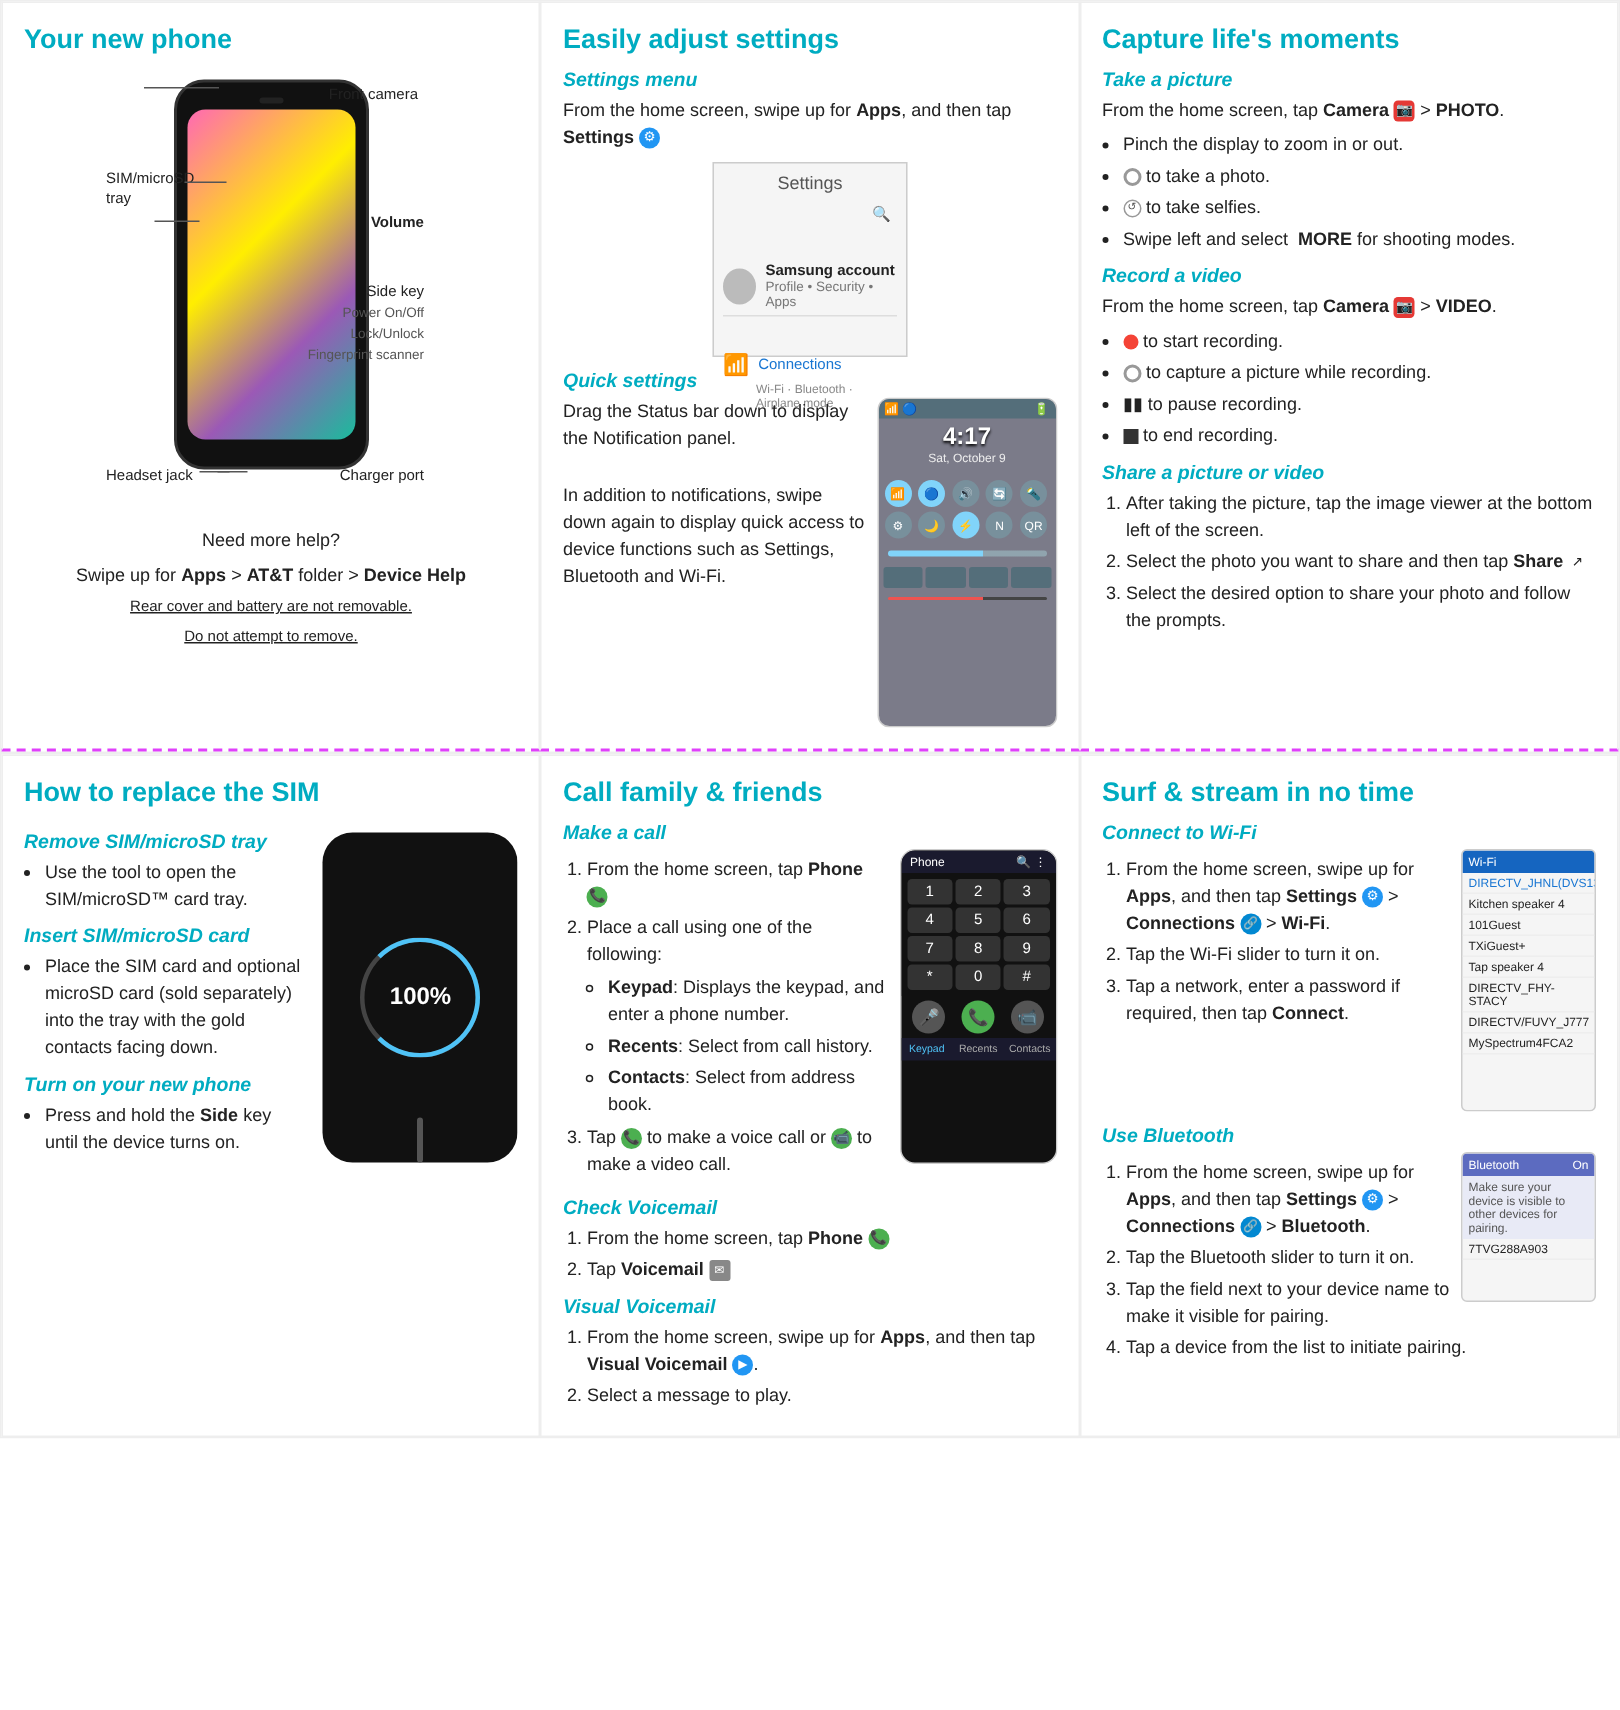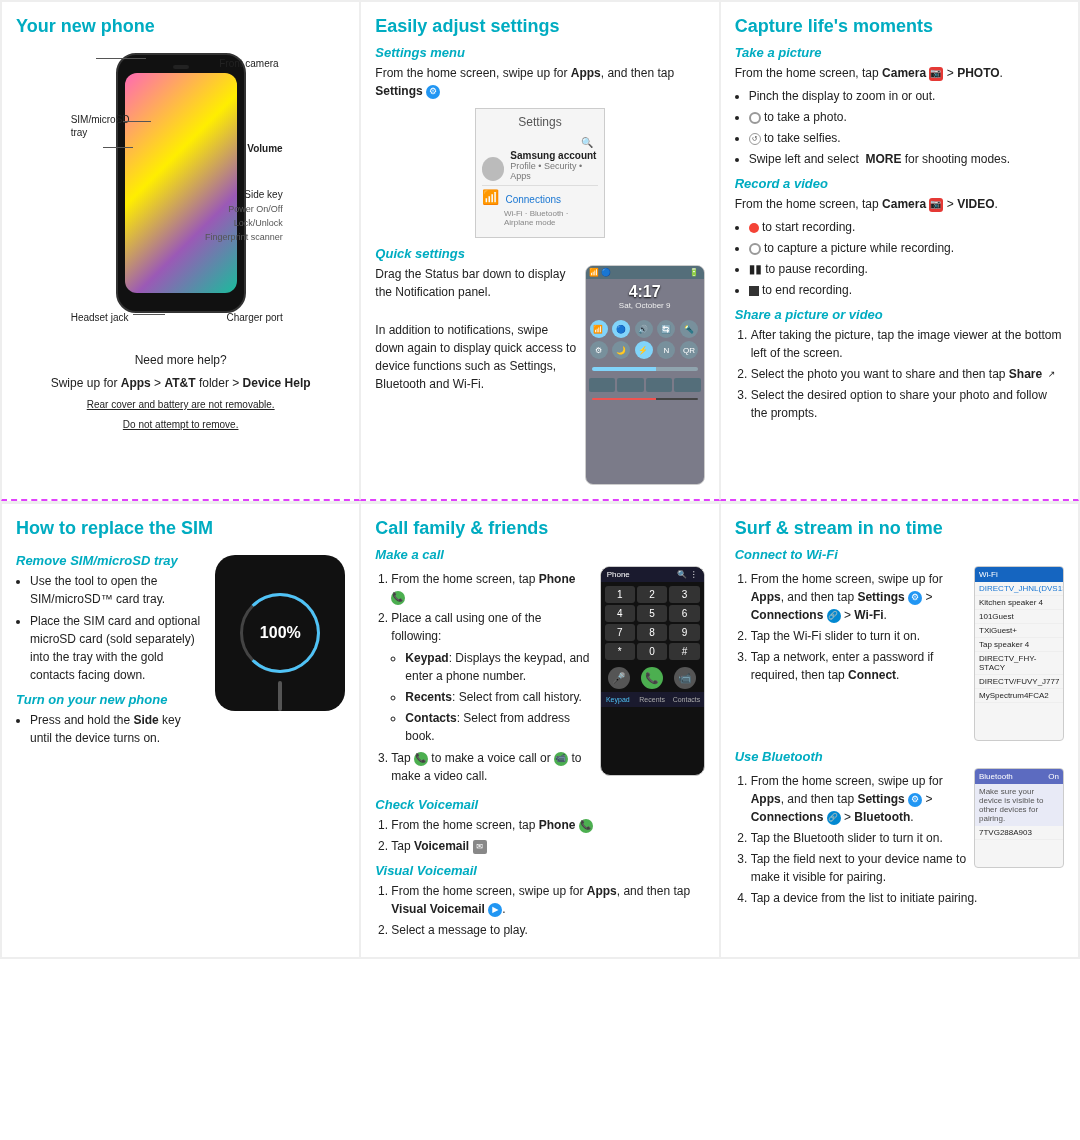--- a/index.html
+++ b/index.html
@@ -67,24 +67,25 @@
       font-size: 10px;
     }
     .settings-screenshot .ss-title {
       text-align: center;
       font-size: 12px;
       color: #555;
       margin-bottom: 6px;
     }
     .settings-screenshot .ss-row {
       display: flex;
-      align-items: flex-end;
+      align-items: center;
       gap: 6px;
       margin-bottom: 4px;
       font-size: 10px;
+      margin-top: 24px;
     }
     .settings-screenshot .ss-avatar {
       width: 24px;
       height: 24px;
       border-radius: 50%;
       background: #bbb;
     }
     .settings-screenshot .ss-blue {
       color: #1976d2;
       font-size: 10px;
@@ -199,21 +200,21 @@
       display: flex;
       justify-content: space-between;
     }
     .bt-row {
       padding: 2px 4px;
       border-bottom: 1px solid #eee;
       font-size: 8px;
     }
     .phone-charging {
       width: 130px;
-      height: 156px;
+      height: 220px;
       background: #111;
       border-radius: 20px;
       margin: 10px auto;
       display: flex;
       flex-direction: column;
       align-items: center;
       justify-content: center;
       color: #fff;
       position: relative;
     }
@@ -572,20 +573,21 @@
           </div>
           <div class="cable"></div>
         </div>
       </div>
 
       <h3 class="sub-title">Remove SIM/microSD tray</h3>
       <ul>
         <li>Use the tool to open the SIM/microSD™ card tray.</li>
       </ul>
 
+      <h3 class="sub-title">Insert SIM/microSD card</h3>
       <ul>
         <li>Place the SIM card and optional microSD card (sold separately) into the tray with the gold contacts facing down.</li>
       </ul>
 
       <h3 class="sub-title">Turn on your new phone</h3>
       <ul>
         <li>Press and hold the <b>Side</b> key until the device turns on.</li>
       </ul>
     </div>
   </div>

